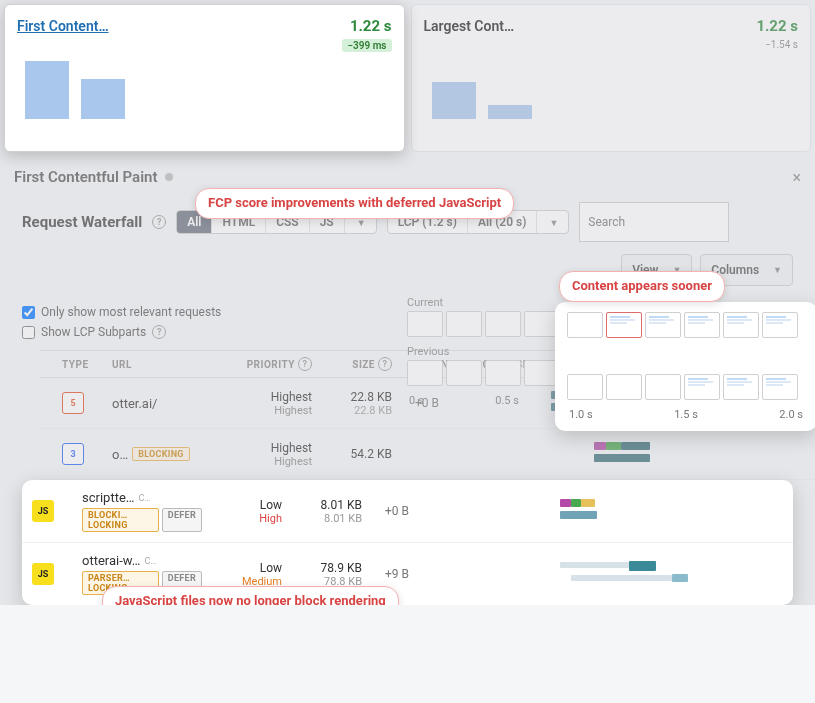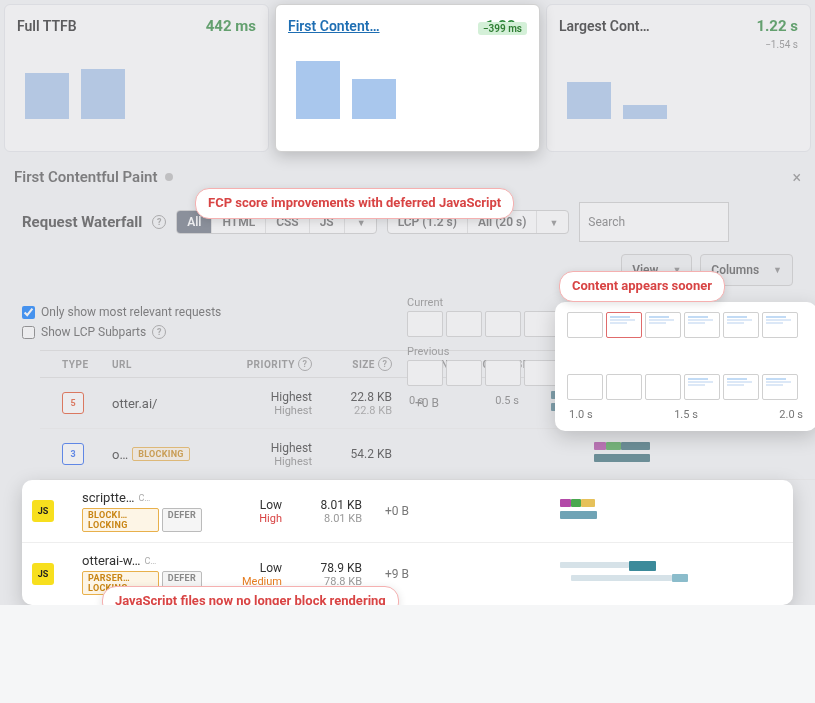--- a/index.html
+++ b/index.html
@@ -9,21 +9,21 @@
 
 .metric-row { display: flex; gap: 6px; padding: 4px; }
 .metric-card { flex: 1; background: #fff; border: 1px solid #e5e7eb; border-radius: 6px; padding: 12px 12px 0 12px; height: 148px; position: relative; overflow: hidden; }
 .metric-card.selected { border: 1px solid #d0d0d0; box-shadow: 0 4px 16px rgba(0,0,0,0.2); z-index: 20; }
 .metric-head { display: flex; justify-content: space-between; align-items: baseline; margin-bottom: 4px; }
 .metric-title { font-weight: 600; color: #222; font-size: 14px; white-space: nowrap; overflow: hidden; text-overflow: ellipsis; max-width: 55%; }
 .metric-card.selected .metric-title { color: #1e6eb3; text-decoration: underline; }
 .metric-value { font-weight: 700; font-size: 15px; }
 .v-green { color: #2e8b3d; }
 .v-orange { color: #e67e22; }
-.delta-badge { position: absolute; top: 17px; right: 12px; background: #d4f0d8; color: #2e7d32; font-size: 10px; font-weight: 600; padding: 1px 5px; border-radius: 3px; }
+.delta-badge { position: absolute; top: 34px; right: 12px; background: #d4f0d8; color: #2e7d32; font-size: 10px; font-weight: 600; padding: 1px 5px; border-radius: 3px; }
 .delta-plain { position: absolute; top: 34px; right: 12px; color: #888; font-size: 10px; }
 .bars { display: flex; align-items: flex-end; gap: 12px; height: 80px; padding: 0 4px 0 8px; }
 .bar { width: 44px; background: #a9c7ed; }
 
 
 .section-head { display: flex; align-items: center; padding: 12px 14px 8px; gap: 8px; position: relative; }
 .section-title { font-size: 15px; font-weight: 600; color: #555; }
 .dot { width: 8px; height: 8px; border-radius: 50%; background: #bbb; display: inline-block; }
 .close-x { position: absolute; right: 14px; top: 12px; color: #888; font-size: 16px; cursor: pointer; }
 
@@ -89,30 +89,20 @@
 .wf-bar { position:absolute; height:8px; border-radius:1px; }
 .rows-highlight-box { position:relative; z-index:20; background:#fff; box-shadow: 0 6px 20px rgba(0,0,0,0.18); margin: 0 22px; border-radius:10px; overflow:hidden; }
 .rows-highlight-box .tbl-row { padding-left:10px; padding-right:14px; }
 </style>
 </head>
 <body>
 
 <div class="dim-overlay"></div>
 
 <div class="metric-row">
-  <div class="metric-card">
-    <div class="metric-head">
-      <span class="metric-title">Full TTFB</span>
-      <span class="metric-value v-green">442 ms</span>
-    </div>
-    <div class="bars">
-        <div class="bar" style="height:58%"></div>
-        <div class="bar" style="height:62%"></div>
-      </div>
-  </div>
   <div class="metric-card selected" style="position:relative;">
     <div class="metric-head">
       <span class="metric-title">First Content…</span>
       <span class="metric-value v-green">1.22 s</span>
     </div>
     <span class="delta-badge">−399 ms</span>
     <div class="bars">
         <div class="bar" style="height:72%"></div>
         <div class="bar" style="height:50%"></div>
       </div>

